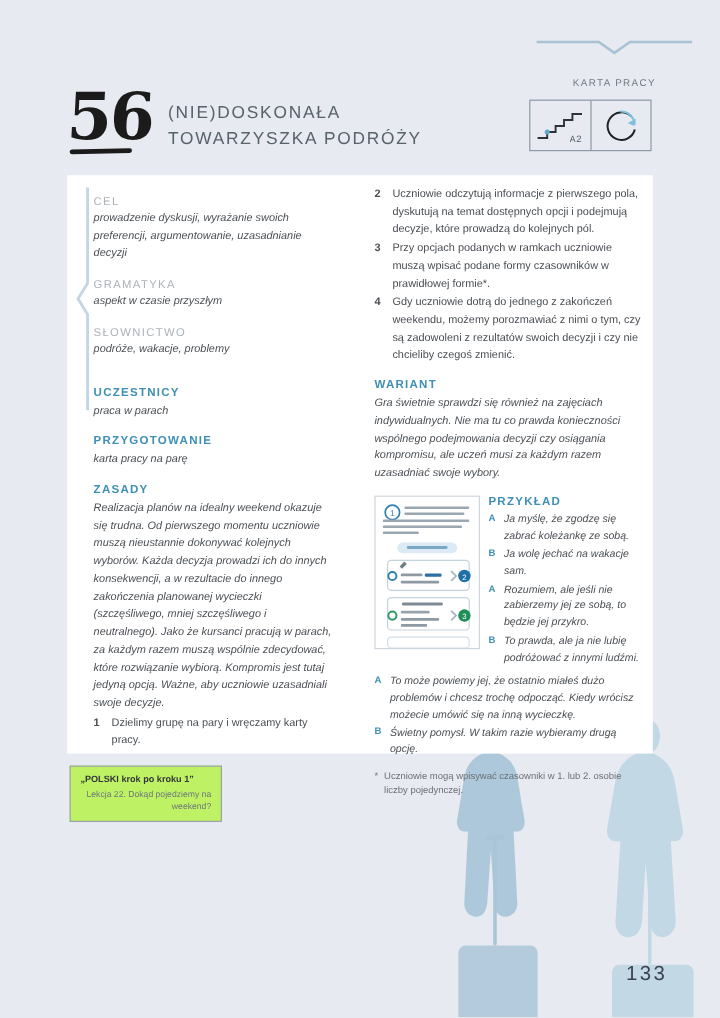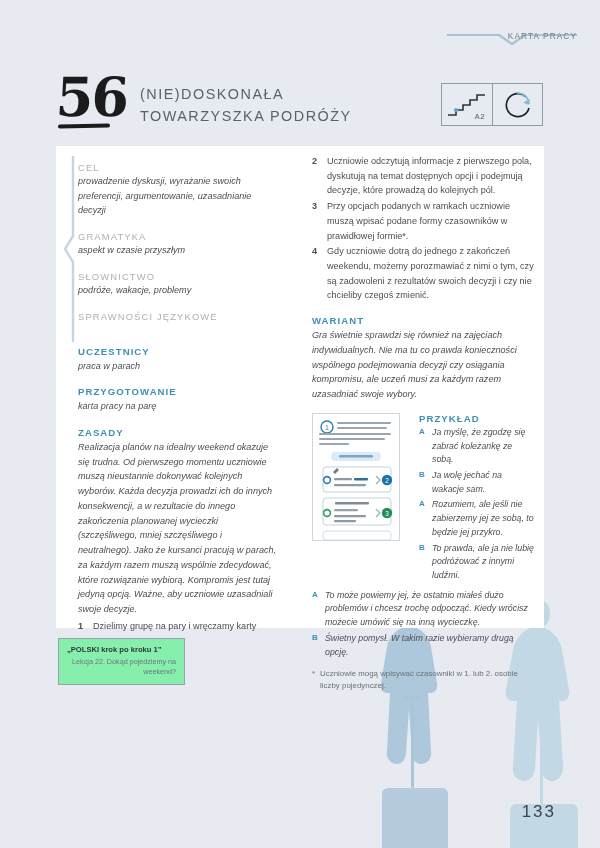--- a/index.html
+++ b/index.html
@@ -11,22 +11,22 @@
     position:relative; overflow:hidden;
     color:#444;
   }
 
   
   .silhouettes { position:absolute; right:0; bottom:0; width:230px; height:260px; pointer-events:none; }
 
   
   .hdr-marker { position:absolute; left:447px; top:30px; width:130px; height:16px; }
   .hdr-label {
-    position:absolute; left:447px; top:32px; width:130px;
-    text-align:right; font-size:8.2px; letter-spacing:1.15px;
+    position:absolute; left:447px; top:65px; width:130px;
+    text-align:center; font-size:8.2px; letter-spacing:1.15px;
     color:#6d7b86;
   }
   .badges {
     position:absolute; left:441px; top:83px;
     width:102px; height:43px;
     border:1px solid #8e9ba6; background:#e7eaf0;
     display:flex;
   }
   .badge { width:50%; position:relative; }
   .badge + .badge { border-left:1px solid #8e9ba6; }
@@ -80,32 +80,32 @@
   .step {
     display:flex; gap:8px; margin-top:2px;
     font-size:9.1px; line-height:1.62; color:#4a4f54;
   }
   .step .n { font-weight:bold; min-width:7px; }
 
   
   .refbox {
     position:absolute; left:58px; top:638px;
     width:127px; padding:6px 8px 7px;
-    border:1px solid #9aa3ac; background:#86efac;
+    border:1px solid #9aa3ac; background:#bef264;
   }
   .refbox .t1 { font-size:7.6px; color:#33363a; line-height:1.3; }
   .refbox .t1 b { font-weight:bold; }
   .refbox .t2 { font-size:7.2px; color:#6e757c; line-height:1.42; margin-top:2px;text-align:right; }
 
   
   .col-right { position:absolute; left:256px; top:0; width:232px; height:100%; padding:8px 10px 0 0; }
   .steps-top .step { margin-top:0; margin-bottom:1px; }
 
   .sec { margin-top:12px; }
-  .example-wrap { display:flex; gap:19px; margin-top:11px; }
+  .example-wrap { display:flex; gap:7px; margin-top:11px; }
   .mini {
     width:88px; min-width:88px; height:128px;
     border:1px solid #cfd6dd; background:#fff;
     position:relative; overflow:hidden;
   }
   .dlg { flex:1; }
   .turn { display:flex; gap:6px; margin-bottom:2px; }
   .turn .who { font-weight:bold; font-size:8px; color:#3f8fb5; min-width:7px; padding-top:1px; }
   .turn .ln { font-size:8.8px; line-height:1.56; font-style:italic; color:#4a4f54; }
   .turns-2 { margin-top:4px; }
@@ -180,21 +180,20 @@
     </div>
     <div class="blk">
       <h4 class="lbl-grey">GRAMATYKA</h4>
       <p>aspekt w czasie przyszłym</p>
     </div>
     <div class="blk">
       <h4 class="lbl-grey">SŁOWNICTWO</h4>
       <p>podróże, wakacje, problemy</p>
     </div>
     <div class="blk" style="margin-bottom:24px">
-      <h4 class="lbl-grey">SPRAWNOŚCI JĘZYKOWE</h4>
     </div>
 
     <div class="blk">
       <h4 class="lbl-blue">UCZESTNICY</h4>
       <p>praca w parach</p>
     </div>
     <div class="blk">
       <h4 class="lbl-blue">PRZYGOTOWANIE</h4>
       <p>karta pracy na parę</p>
     </div>

